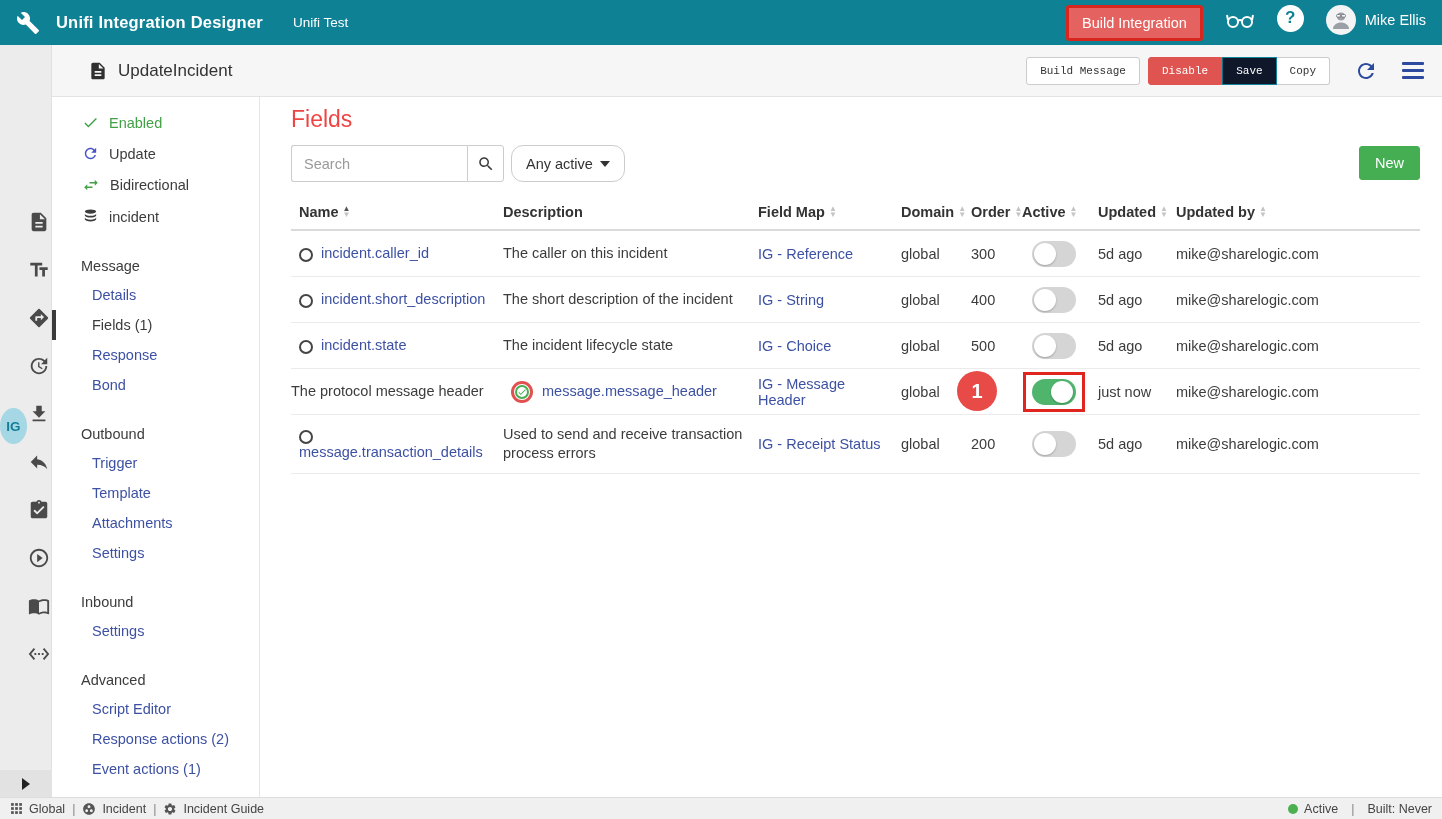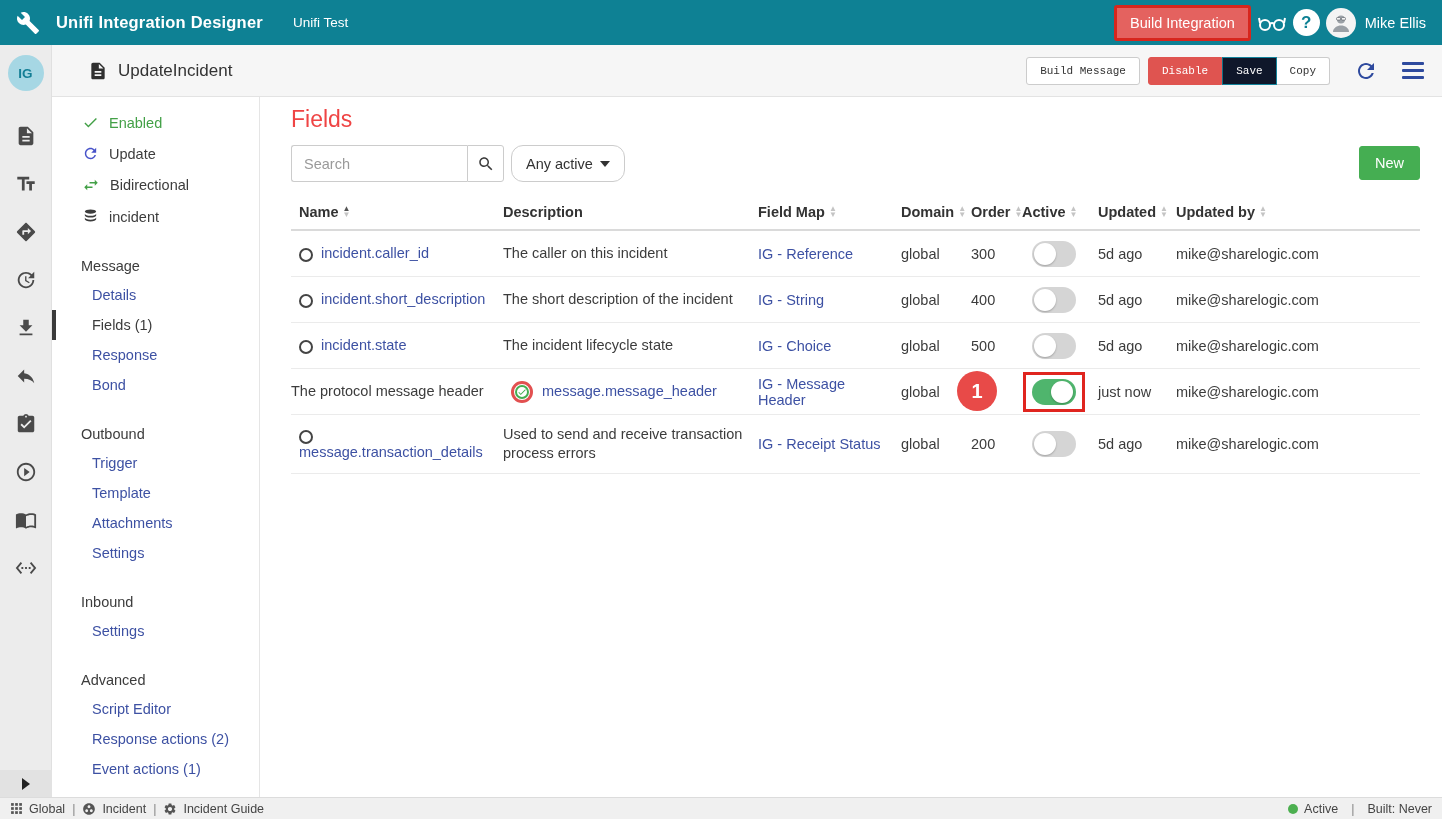--- a/index.html
+++ b/index.html
@@ -3,30 +3,30 @@
 <meta charset="utf-8">
 <style>
   * { margin:0; padding:0; box-sizing:border-box; }
   html,body { width:1442px; height:819px; overflow:hidden; font-family:"Liberation Sans", sans-serif; background:#fff; }
 
   
   .topbar { position:absolute; top:0; left:0; width:1442px; height:45px; background:#0e8194; display:flex; align-items:center; color:#fff; z-index:30; }
   .topbar .wrench-box { width:56px; display:flex; justify-content:center; align-items:center; }
   .topbar .app-title { font-size:16.5px; font-weight:bold; letter-spacing:.2px; }
   .topbar .workspace { font-size:13.5px; margin-left:30px; }
-  .topbar .right { margin-left:auto; display:flex; align-items:center; gap:6px; padding-right:16px; }
+  .topbar .right { margin-left:auto; display:flex; align-items:flex-start; gap:22px; padding-right:16px; }
   .build-int-btn { background:#e4625f; color:#fff; font-size:14.5px; padding:7px 13px; border:3px solid #d7261d; border-radius:3px; cursor:pointer; }
   .tb-icon { width:30px; height:30px; display:flex; align-items:center; justify-content:center; cursor:pointer; }
   .help-circle { width:27px; height:27px; border-radius:50%; background:#fff; color:#0e8194; font-weight:bold; font-size:17px; display:flex; align-items:center; justify-content:center; cursor:pointer; }
   .user { display:flex; align-items:center; gap:9px; cursor:pointer; }
   .user .avatar { width:30px; height:30px; border-radius:50%; background:#f4f4f4; display:flex; align-items:center; justify-content:center; overflow:hidden; }
   .user .uname { font-size:14.5px; }
 
   
-  .rail { position:absolute; left:0; top:45px; bottom:22px; width:52px; background:#ececec; border-right:1px solid #e0e0e0; display:flex; flex-direction:column; align-items:center; z-index:20; }
+  .rail { position:absolute; left:0; top:45px; bottom:22px; width:52px; background:#ececec; border-right:1px solid #e0e0e0; display:flex; flex-direction:row; align-items:center; z-index:20; }
   .rail .ig-avatar { width:36px; height:36px; border-radius:50%; background:#a6d7e4; color:#137e95; font-weight:bold; font-size:13.5px; display:flex; align-items:center; justify-content:center; margin-top:10px; }
   .rail .icons { display:flex; flex-direction:column; gap:24px; margin-top:33px; }
   .rail .ric { width:24px; height:24px; cursor:pointer; display:flex; align-items:center; justify-content:center; }
   .rail .ric svg { fill:#4a4a4a; }
   .rail-expand { position:absolute; left:0; bottom:22px; width:52px; height:27px; background:#e2e2e2; display:flex; align-items:center; justify-content:center; cursor:pointer; z-index:21; }
   .rail-expand .tri { width:0; height:0; border-top:6px solid transparent; border-bottom:6px solid transparent; border-left:8px solid #222; }
 
   
   .subbar { position:absolute; left:52px; top:45px; width:1390px; height:52px; background:#f6f6f6; border-bottom:1px solid #e3e3e3; display:flex; align-items:center; z-index:10; }
   .subbar .doc-title { display:flex; align-items:center; gap:10px; margin-left:36px; }

